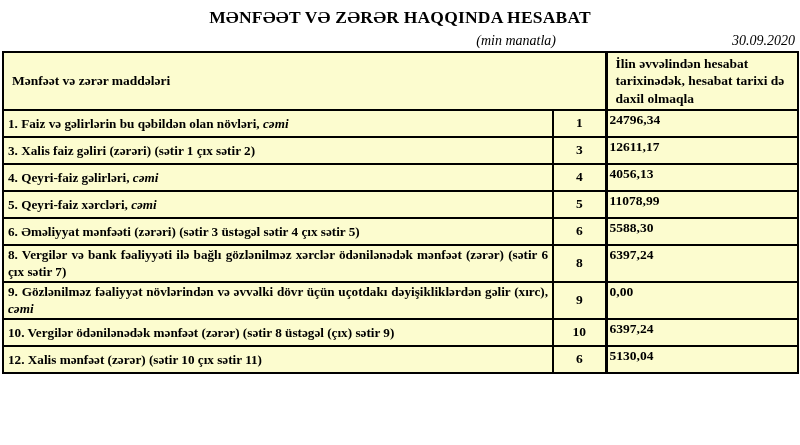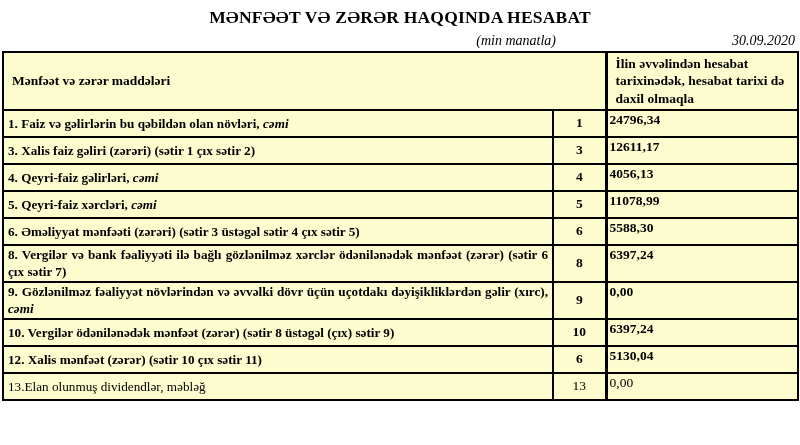--- a/index.html
+++ b/index.html
@@ -106,21 +106,16 @@
       <tr class="r1">
         <td class="c-label"><span>10. Vergilər ödənilənədək mənfəət (zərər) (sətir 8 üstəgəl (çıx) sətir 9)</span><i></i></td>
         <td class="c-num">10</td>
         <td class="c-val">6397,24</td>
       </tr>
       <tr class="r1">
         <td class="c-label"><span>12. Xalis mənfəət (zərər) (sətir 10 çıx sətir 11)</span><i></i></td>
         <td class="c-num">6</td>
         <td class="c-val">5130,04</td>
       </tr>
-      <tr class="r1 plain">
-        <td class="c-label"><span>13.Elan olunmuş dividendlər, məbləğ</span><i></i></td>
-        <td class="c-num">13</td>
-        <td class="c-val">0,00</td>
-      </tr>
     </tbody>
   </table>
 
 </div>
 
 </body></html>

